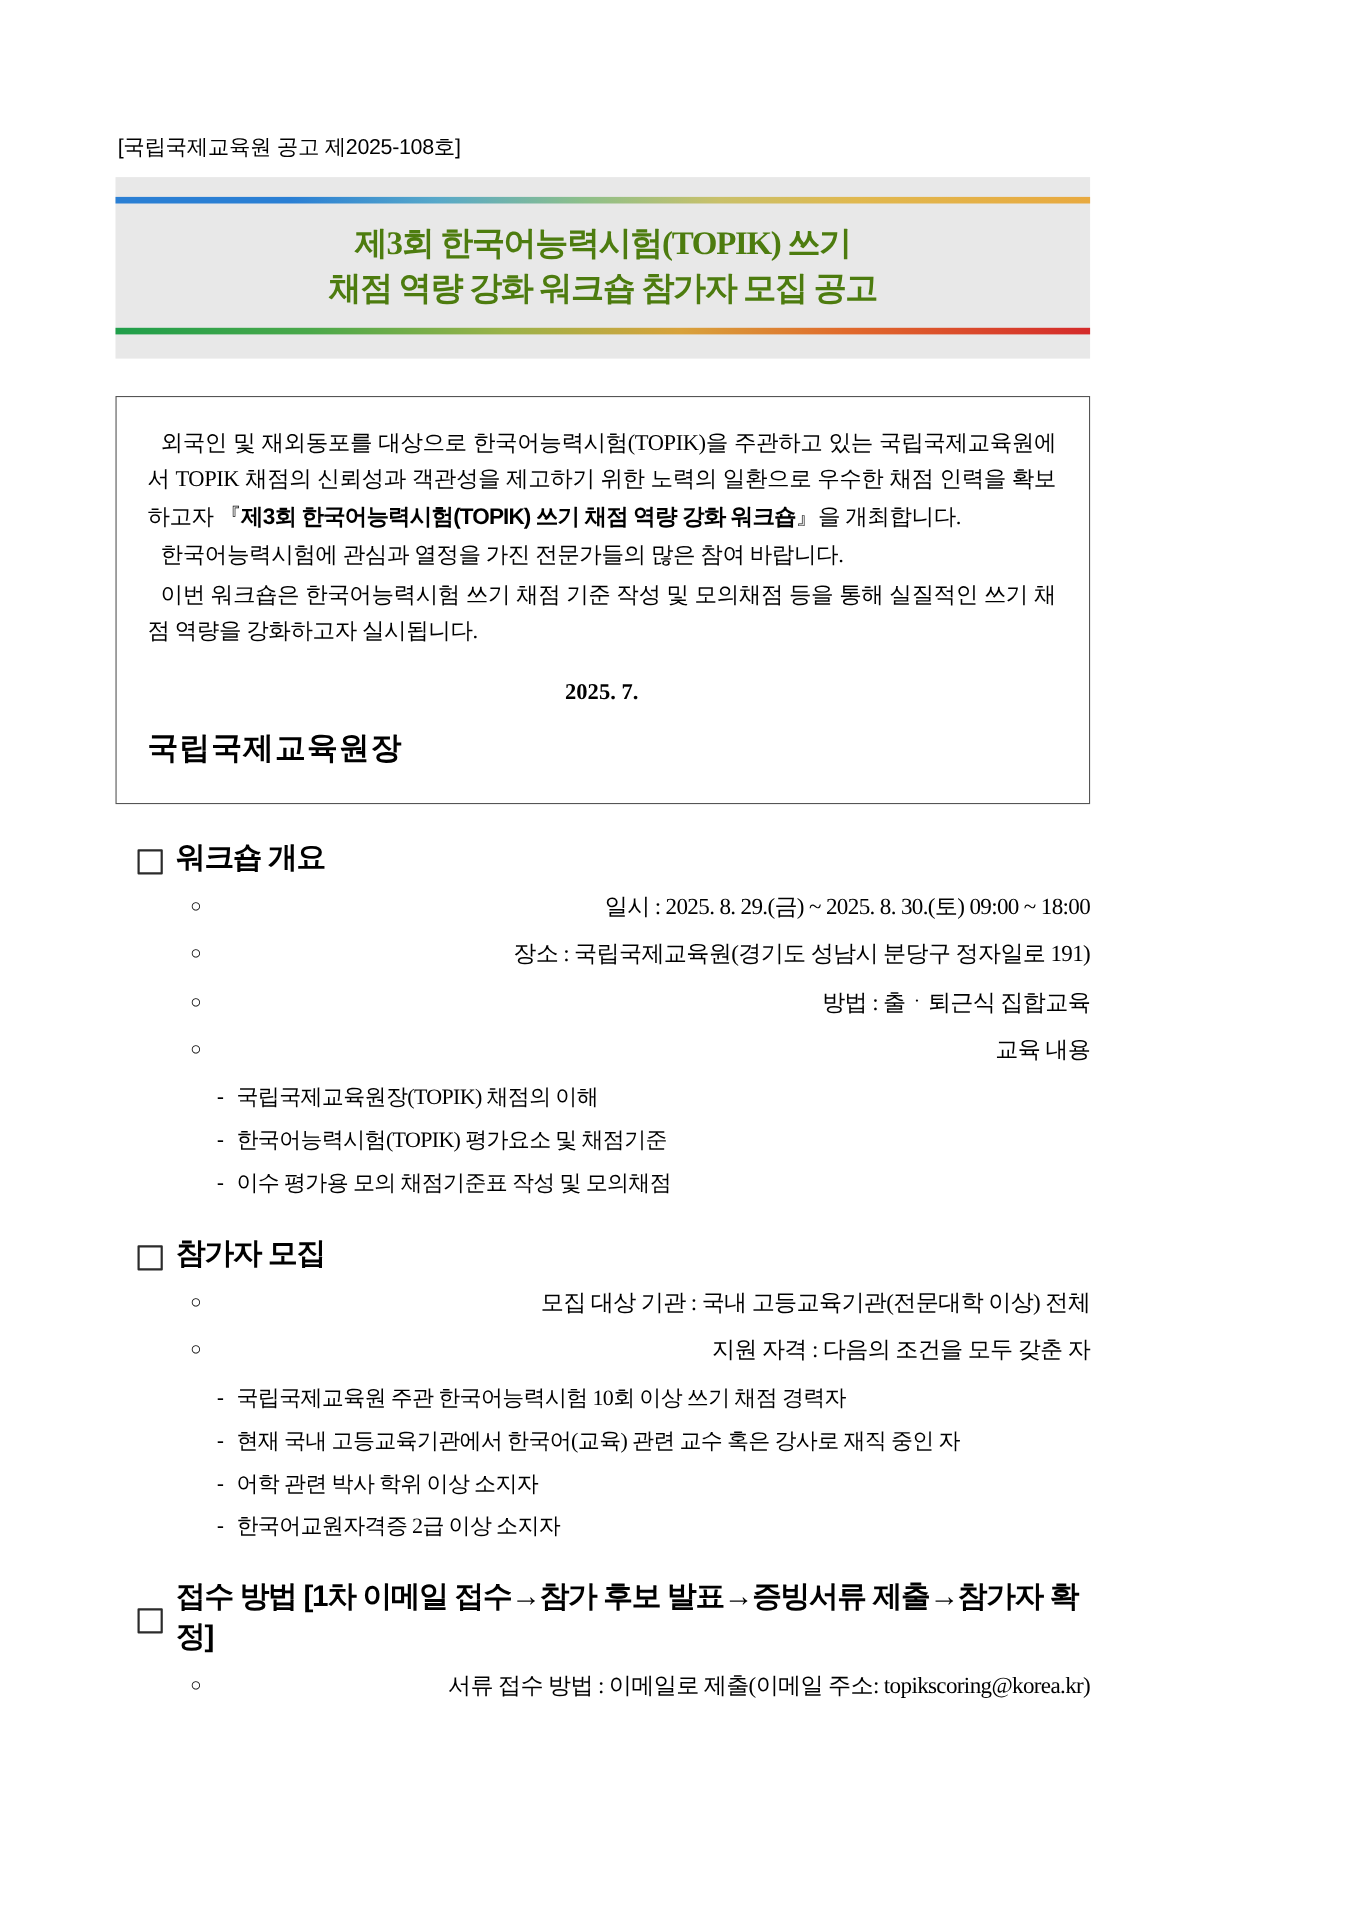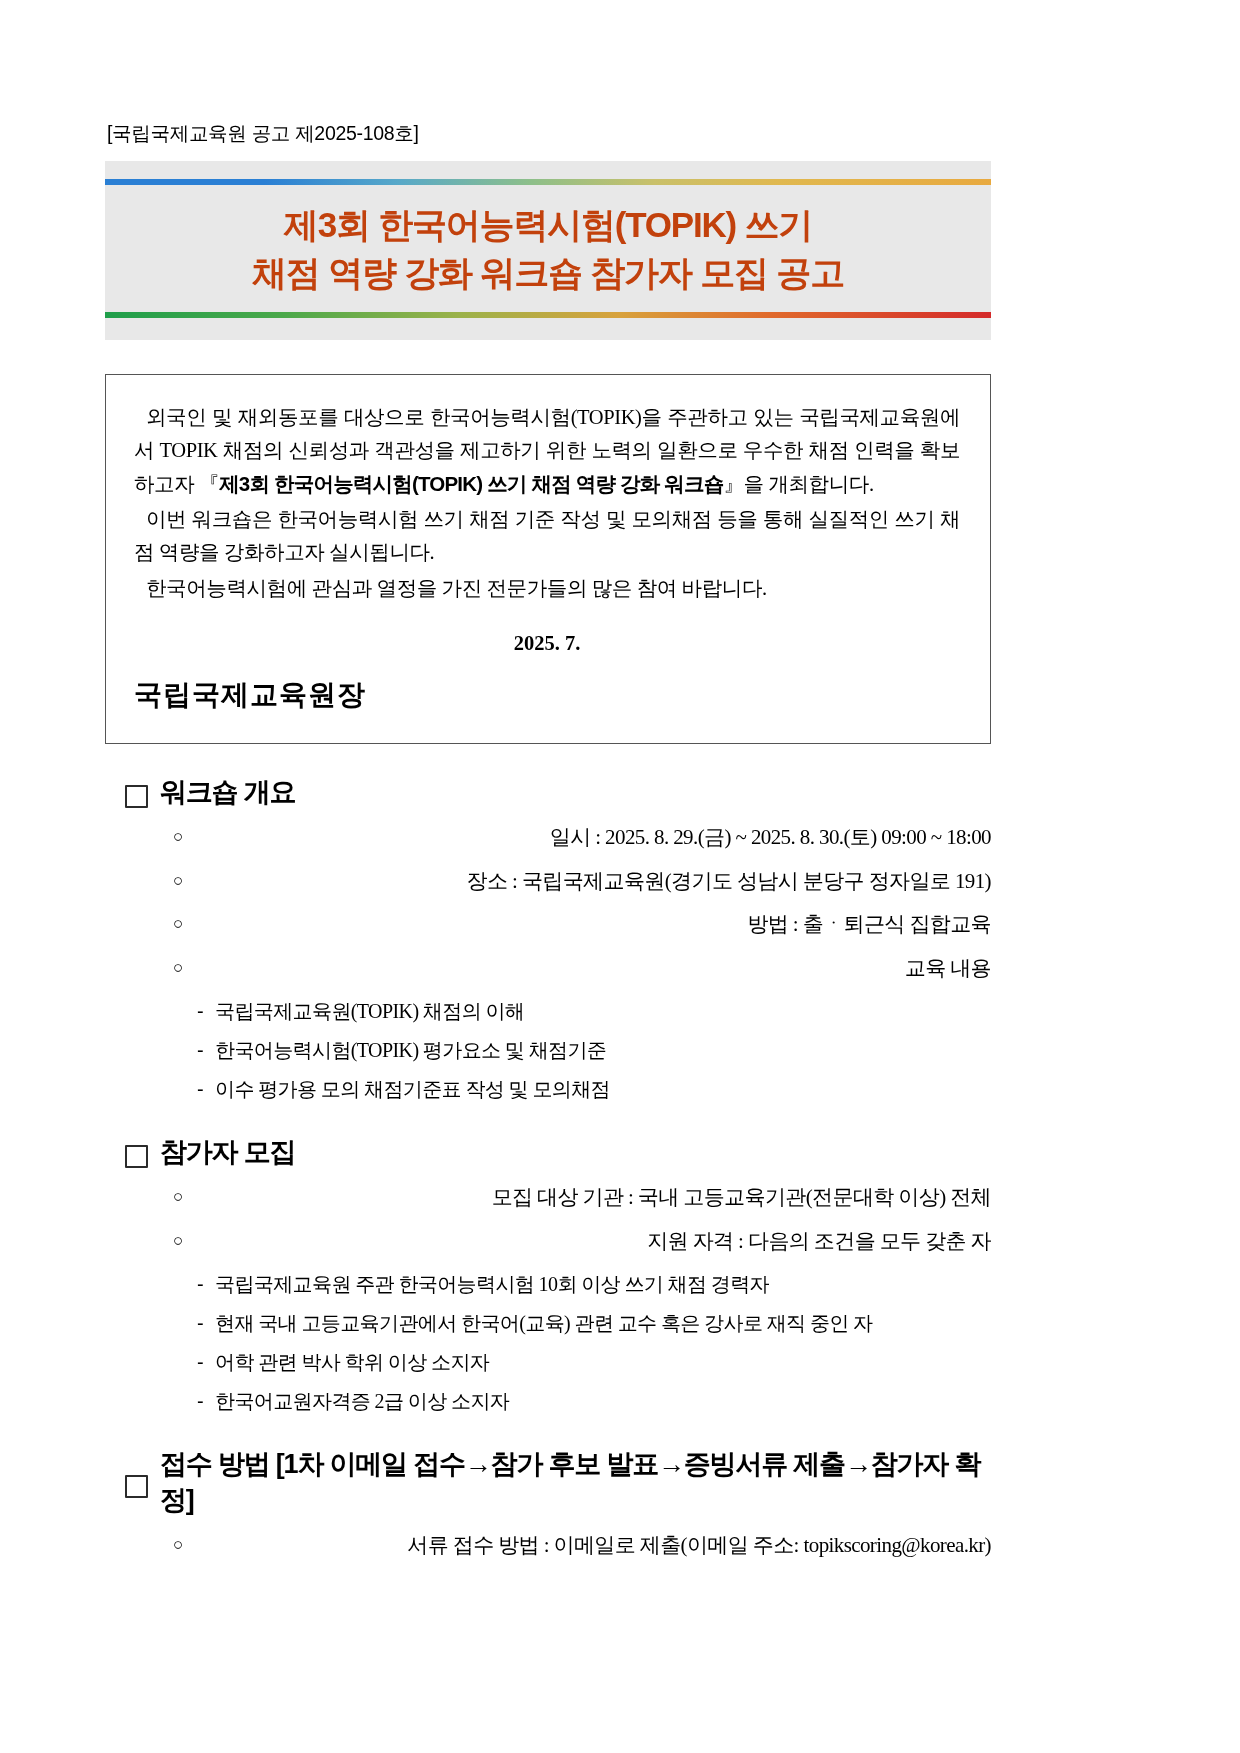--- a/index.html
+++ b/index.html
@@ -44,26 +44,26 @@
     width: 100%;
     background: linear-gradient(to right, #2a7fd4 0%, #2a7fd4 18%, #57a8c9 33%, #8dbf8a 48%, #c9c06a 62%, #e0b84f 76%, #e8a93f 100%);
   }
   .title-rule-bottom {
     height: 6px;
     width: 100%;
     background: linear-gradient(to right, #1f9e4a 0%, #4aa84a 20%, #9bb24a 40%, #d8a23c 58%, #e06a2c 75%, #d42a2a 100%);
   }
   .title-text {
     text-align: center;
-    font-family: Liberation Sans, sans-serif;
-    font-weight: bold;
-    font-size: 35px;
+    font-family: Liberation Serif, serif;
+    font-weight: bold;
+    font-size: 30px;
     line-height: 1.38;
     letter-spacing: -1.2px;
-    color: #c2410c;
+    color: #4d7c0f;
   }
 
   
   .intro-box {
     border: 1px solid #555;
     margin-top: 34px;
     padding: 26px 30px 26px 28px;
     font-size: 20.5px;
     line-height: 1.62;
     letter-spacing: -0.4px;
@@ -167,22 +167,22 @@
     <div class="title-rule-top"></div>
     <div style="padding:16px 0 14px 0;">
       <div class="title-text">제3회 한국어능력시험(TOPIK) 쓰기</div>
       <div class="title-text">채점 역량 강화 워크숍 참가자 모집 공고</div>
     </div>
     <div class="title-rule-bottom"></div>
   </div>
 
   <div class="intro-box">
     <p class="intro-p"><span>외국인 및 재외동포를 대상으로 한국어능력시험(TOPIK)을 주관하고 있는 국립국제교육원에서 TOPIK 채점의 신뢰성과 객관성을 제고하기 위한 노력의 일환으로 우수한 채점 인력을 확보하고자 『</span><span class="intro-strong">제3회 한국어능력시험(TOPIK) 쓰기 채점 역량 강화 워크숍</span><span>』을 개최합니다.</span></p>
+    <p class="intro-p">한국어능력시험에 관심과 열정을 가진 전문가들의 많은 참여 바랍니다.</p>
     <p class="intro-p">이번 워크숍은 한국어능력시험 쓰기 채점 기준 작성 및 모의채점 등을 통해 실질적인 쓰기 채점 역량을 강화하고자 실시됩니다.</p>
-    <p class="intro-p">한국어능력시험에 관심과 열정을 가진 전문가들의 많은 참여 바랍니다.</p>
     <div class="intro-date">2025. 7.</div>
     <div class="intro-signer">국립국제교육원장</div>
   </div>
 
   <div class="section">
     <div class="section-head">
       <span class="sq"></span>
       <span>워크숍 개요</span>
     </div>
     <div class="section-body">
@@ -198,21 +198,21 @@
         <span class="mark">○</span>
         <span class="txt">방법 : 출ㆍ퇴근식 집합교육</span>
       </div>
       <div class="li-o">
         <span class="mark">○</span>
         <span class="txt">교육 내용</span>
       </div>
       <div class="sub-list">
         <div class="li-dash">
           <span class="mark">-</span>
-          <span class="txt">국립국제교육원(TOPIK) 채점의 이해</span>
+          <span class="txt">국립국제교육원장(TOPIK) 채점의 이해</span>
         </div>
         <div class="li-dash">
           <span class="mark">-</span>
           <span class="txt">한국어능력시험(TOPIK) 평가요소 및 채점기준</span>
         </div>
         <div class="li-dash">
           <span class="mark">-</span>
           <span class="txt">이수 평가용 모의 채점기준표 작성 및 모의채점</span>
         </div>
       </div>

